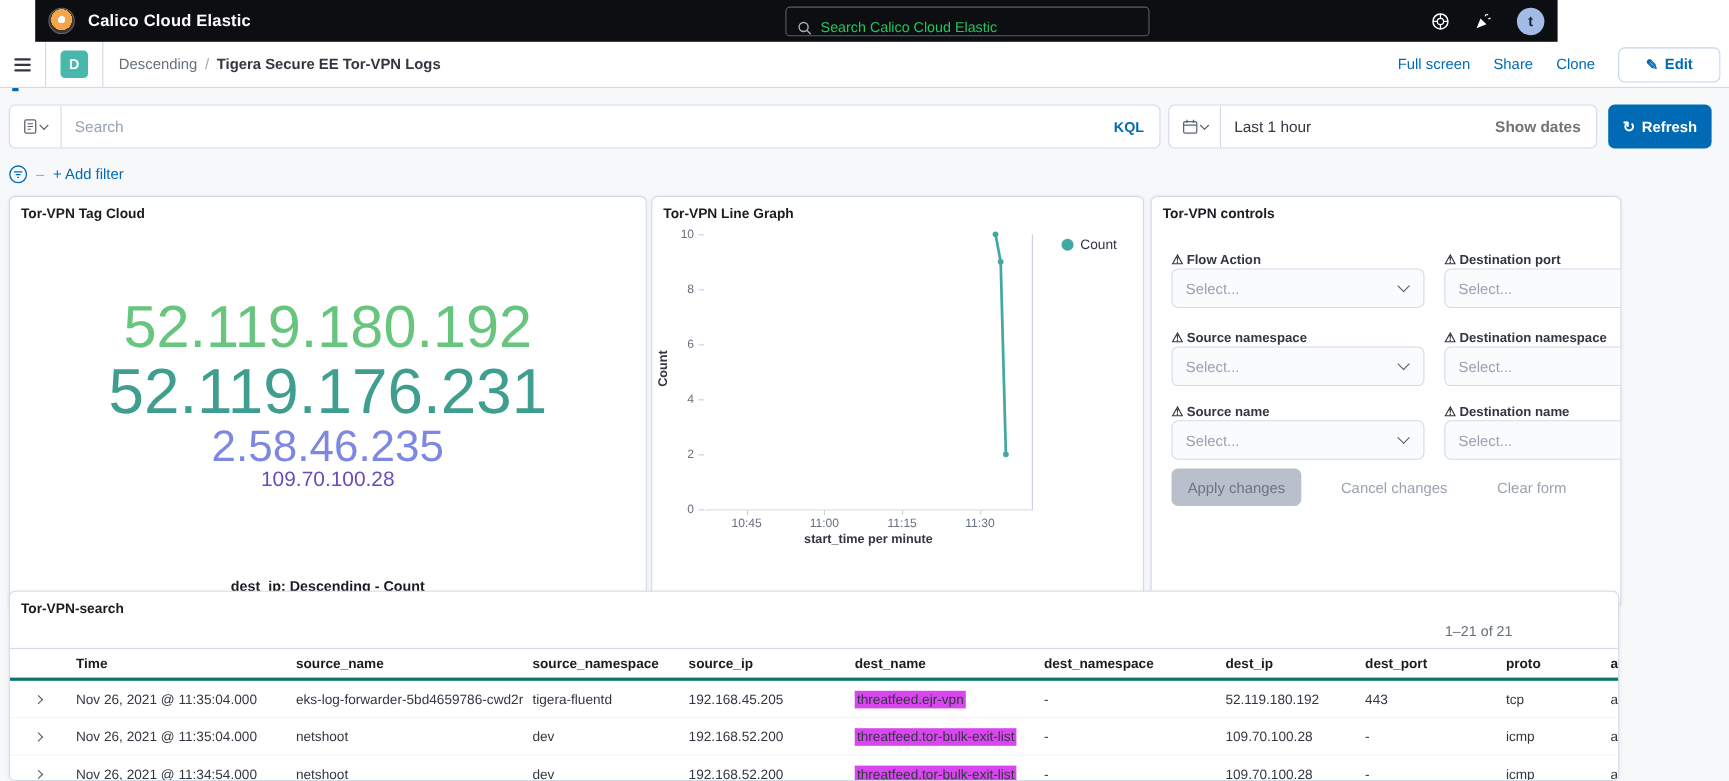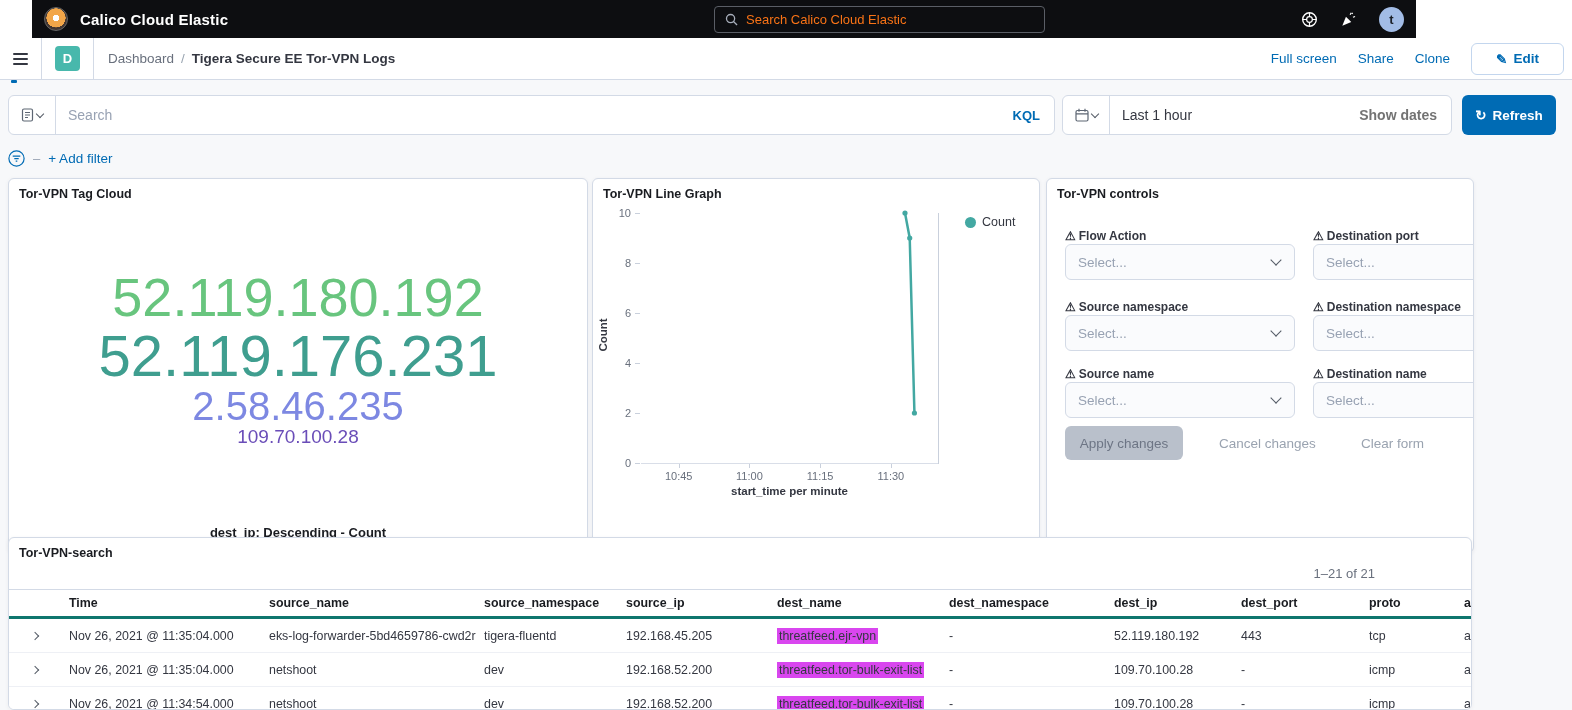--- a/index.html
+++ b/index.html
@@ -5,21 +5,21 @@
   html,body{margin:0;padding:0;}
   body{width:1572px;height:710px;position:relative;overflow:hidden;background:#fff;
        font-family:"Liberation Sans",sans-serif;color:#343741;}
   
   .topbar{position:absolute;left:17px;top:0;width:1384px;height:38px;background:#0d0e11;display:flex;align-items:center;z-index:5;margin-left:15px;}
   .logo{width:22px;height:22px;border-radius:50%;margin-left:12px;
         background:radial-gradient(circle at 50% 45%, #fdfdfd 0 20%, #f2a649 21% 58%, #433631 59%);
         border:1px solid #666;}
   .topbar-title{color:#fff;font-size:15px;font-weight:700;margin-left:12px;letter-spacing:.2px;}
   .topbar-search{position:absolute;left:682px;top:6px;width:309px;height:25px;border:1px solid #5a5e66;border-radius:4px;
-        display:flex;align-items:center;gap:8px;padding:0 10px;color:#f97316;font-size:13px;}
+        display:flex;align-items:flex-end;gap:8px;padding:0 10px;color:#22c55e;font-size:13px;}
   .topbar-icons{position:absolute;right:12px;top:0;height:38px;display:flex;align-items:center;gap:22px;}
   .avatar{width:25px;height:25px;border-radius:50%;background:#a2bce6;color:#1b1f27;font-size:13px;font-weight:700;
         display:flex;align-items:center;justify-content:center;}
   
   .navbar{position:absolute;left:0;top:38px;width:1572px;height:41px;background:#fff;border-bottom:1px solid #d3dae6;
         display:flex;align-items:center;z-index:4;}
   .nav-seg{height:41px;display:flex;align-items:center;justify-content:center;border-right:1px solid #d3dae6;padding:0 13px;}
   .hamb{display:flex;flex-direction:column;gap:3px;cursor:pointer;}
   .hamb i{display:block;width:15px;height:2px;background:#343741;border-radius:1px;}
   .badge{width:25px;height:25px;border-radius:4px;background:#48b8ac;color:#fff;font-size:13px;font-weight:700;
@@ -139,21 +139,21 @@
     <div class="hamb">
         <i></i>
         <i></i>
         <i></i>
       </div>
   </div>
   <div class="nav-seg">
     <div class="badge">D</div>
   </div>
   <div class="breadcrumb">
-    <span class="crumb-root">Dashboard</span>
+    <span class="crumb-root">Descending</span>
     <span class="crumb-sep">/</span>
     <span class="crumb-current">Tigera Secure EE Tor-VPN Logs</span>
   </div>
   <div class="nav-actions">
     <span class="nav-link">Full screen</span>
     <span class="nav-link">Share</span>
     <span class="nav-link">Clone</span>
     <button class="edit-btn">
       <span>✎</span>
       <span>Edit</span>

